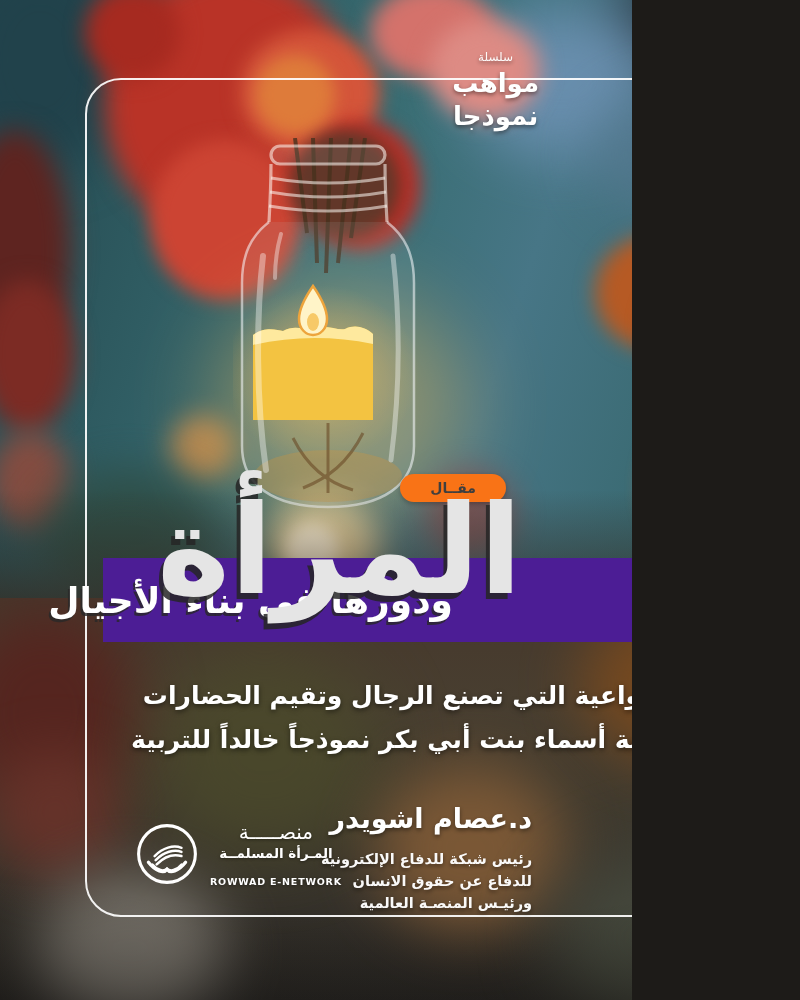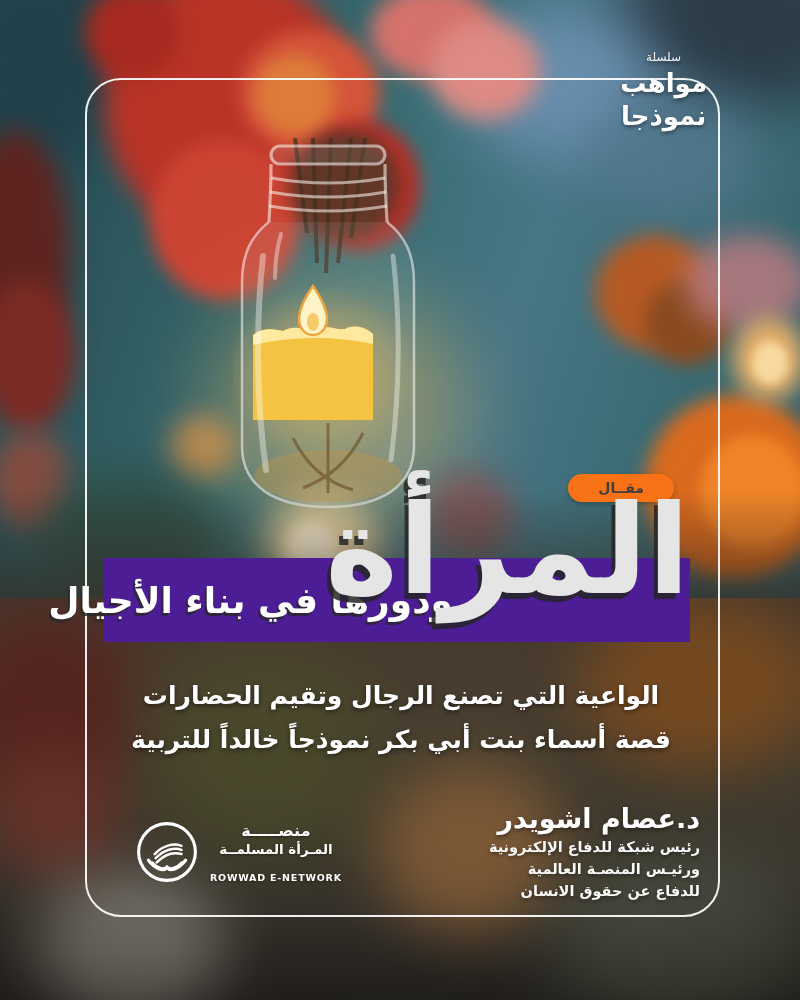--- a/index.html
+++ b/index.html
@@ -1,17 +1,17 @@
 <!DOCTYPE html>
 <html lang="ar"><head>
 <meta charset="utf-8">
 <style>
   html,body{margin:0;padding:0;background:#1d1b18;}
   .poster{
-    position:relative;width:800px;height:1000px;overflow:hidden;
+    position:relative;width:632px;height:1000px;overflow:hidden;
     font-family:"DejaVu Sans",sans-serif;color:#fff;
   }
   .abs{position:absolute;}
   .blob{position:absolute;border-radius:50%;}
   
   .photo-top{
     position:absolute;left:0;top:0;width:800px;height:600px;overflow:hidden;
     background:linear-gradient(108deg,#24464e 0%,#2e5a60 22%,#3a6e74 45%,#477686 62%,#3a6a72 82%,#35626c 100%);
   }
   .photo-top::after{
@@ -58,27 +58,27 @@
   
   .description{
     position:absolute;left:100px;top:674px;width:602px;text-align:center;direction:rtl;
     font-size:25px;font-weight:700;line-height:1.75;
     text-shadow:0 2px 5px rgba(0,0,0,.5);
   }
   
   .logo{position:absolute;left:135px;top:820px;display:flex;align-items:center;gap:11px;
     text-shadow:0 1px 3px rgba(0,0,0,.4);}
   .logo-text{direction:rtl;text-align:center;line-height:1.25;}
-  .logo-ar1{font-size:16px;font-weight:700;}
+  .logo-ar1{font-size:20px;font-weight:400;}
   .logo-ar2{font-size:13.5px;font-weight:700;}
   .logo-en{direction:ltr;font-size:9.5px;font-weight:700;letter-spacing:.8px;margin-top:14px;}
   
   .author{position:absolute;right:100px;top:803px;text-align:right;direction:rtl;
     text-shadow:0 2px 4px rgba(0,0,0,.45);}
-  .author-name{font-size:27px;font-weight:700;margin-bottom:3px;}
+  .author-name{font-size:27px;font-weight:700;margin-bottom:15px;}
   .author-role{font-size:14.5px;font-weight:600;line-height:1.5;opacity:.97;}
 </style>
 </head>
 <body>
 
 <div class="poster">
 
   <div class="photo-top">
 
     <div class="blob" style="left:-50px;top:-50px;width:180px;height:220px;background:#21424b;filter:blur(26px);"></div>
@@ -217,17 +217,17 @@
     <div class="logo-text">
       <div class="logo-ar1">منصـــــة</div>
       <div class="logo-ar2">المـرأة المسلمــة</div>
       <div class="logo-en">ROWWAD E-NETWORK</div>
     </div>
   </div>
 
   <div class="author">
     <div class="author-name">د.عصام اشويدر</div>
     <div class="author-role">رئيس شبكة للدفاع الإلكترونية</div>
+    <div class="author-role">للدفاع عن حقوق الانسان</div>
     <div class="author-role">ورئيـس المنصـة العالمية</div>
-    <div class="author-role">للدفاع عن حقوق الانسان</div>
   </div>
 
 </div>
 
 </body></html>

